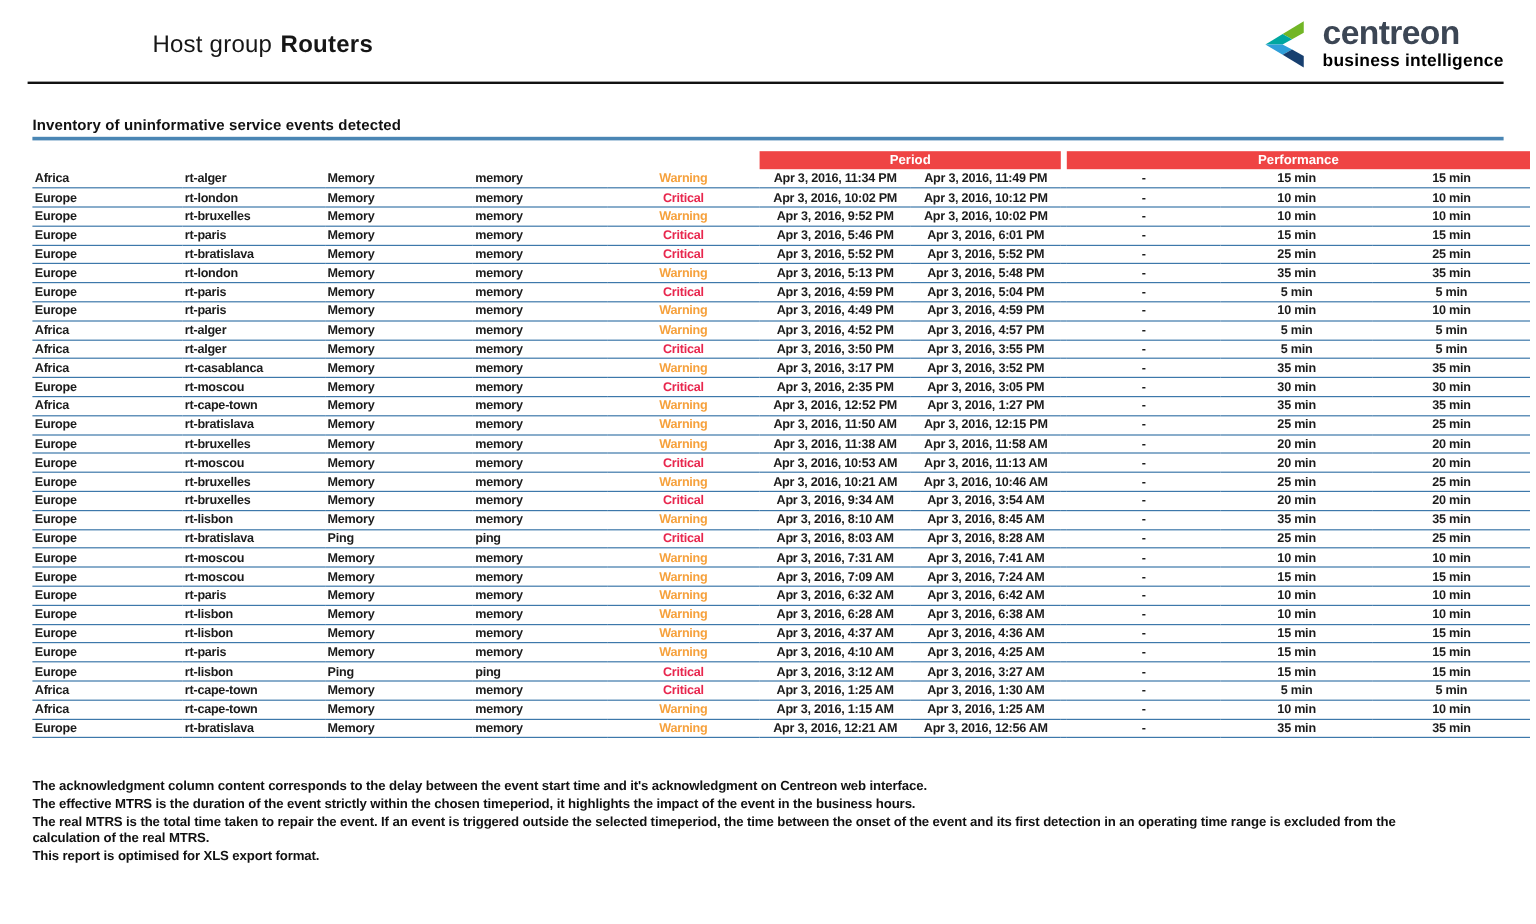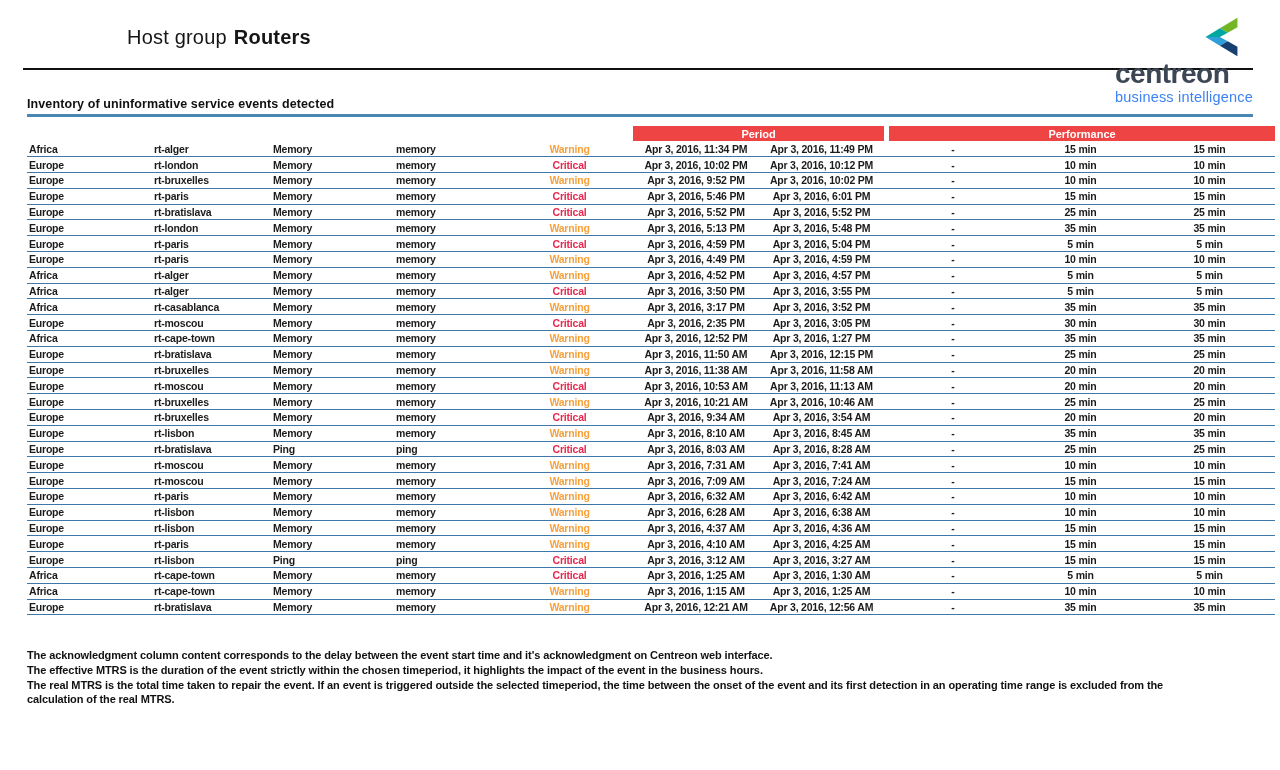--- a/index.html
+++ b/index.html
@@ -7,25 +7,25 @@
     width:1280px; height:770px; background:#ffffff;
     font-family:"Liberation Sans", sans-serif; color:#1b1b1b;
     overflow:hidden;
   }
   .page { width:1280px; height:770px; padding:0 27px; position:relative; }
 
   
   .header-row { position:relative; height:68px; }
   .report-title { position:absolute; left:100px; top:26px; font-size:20px; color:#161616; letter-spacing:0.2px; }
   .report-title .t-name { font-weight:bold; margin-left:7px; }
-  .logo { position:absolute; right:0px; top:12px; display:flex; align-items:flex-end;flex-direction:column; }
+  .logo { position:absolute; right:0px; top:12px; display:flex; align-items:center; }
   .logo-mark { width:42px; height:46px; margin-right:8px; margin-top:2px; }
   .logo-text { display:flex; flex-direction:column; line-height:1; }
   .logo-brand { font-size:28px; font-weight:bold; color:#3c4654; letter-spacing:-0.5px; }
-  .logo-tagline { font-size:14.5px; font-weight:normal; color:#3b82f6; margin-top:2px; letter-spacing:0.2px; }
+  .logo-tagline { font-size:14.5px; font-weight:bold; color:#000000; margin-top:2px; letter-spacing:0.2px; }
   .header-divider { border-top:2px solid #111111; margin-left:-4px; }
 
   
   .section-title { margin-top:27px; font-size:12.5px; font-weight:bold; color:#111111; letter-spacing:0.1px; }
   .section-underline { height:3px; background:#4a86b4; margin-top:3px; }
 
   
   table.events { border-collapse:collapse; table-layout:fixed; width:1248px; margin-top:9px; }
   col.c-hostcat{width:125px;} col.c-host{width:119px;} col.c-svccat{width:123px;}
   col.c-svc{width:112px;} col.c-state{width:127px;} col.c-start{width:126px;}
@@ -493,15 +493,16 @@
       <td class="c">35 min</td>
     </tr>
       </tbody>
   </table>
 
   <div class="footnotes">
     <div class="footnote-line">The acknowledgment column content corresponds to the delay between the event start time and it's acknowledgment on Centreon web interface.</div>
     <div class="footnote-line">The effective MTRS is the duration of the event strictly within the chosen timeperiod, it highlights the impact of the event in the business hours.</div>
     <div class="footnote-line">The real MTRS is the total time taken to repair the event. If an event is triggered outside the selected timeperiod, the time between the onset of the event and its first detection in an operating time range is excluded from the</div>
     <div class="footnote-line">calculation of the real MTRS.</div>
+    <div class="footnote-line">This report is optimised for XLS export format.</div>
   </div>
 
 </div>
 
 </body></html>

